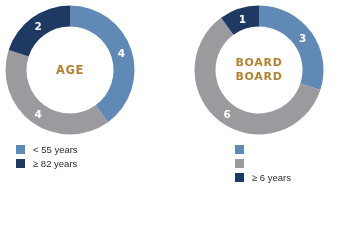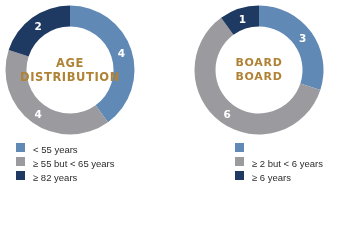--- a/index.html
+++ b/index.html
@@ -64,20 +64,21 @@
   .legend{
     position:absolute;
     left:16px;
     top:143px;
     width:160px;
   }
   #panel-tenure .legend{left:61px;}
 
   .legend-row{
     display:flex;
+    align-items:center;
     height:13px;
     margin-bottom:1px;
   }
   .swatch{
     width:9px;height:9px;
     flex:0 0 9px;
     margin-right:8px;
   }
   .legend-text{
     font-family:"Liberation Sans",sans-serif;
@@ -102,31 +103,26 @@
           L 65.99999999999999 22.5 A 43.5 43.5 0 0 0 24.629041541160824 52.55776074468977 Z" fill="#1F3A62"></path>
         </g>
       <g>
           <text x="117.3570518799383" y="49.313082303752836" class="slice-num" fill="#ffffff">4</text>
           <text x="34.25959637620646" y="109.68691769624716" class="slice-num" fill="#ffffff">4</text>
           <text x="34.259596376206446" y="22.313082303752843" class="slice-num" fill="#ffffff">2</text>
         </g>
     </svg>
     <div class="center-label">
       <div class="line">AGE</div>
-      <div class="line">DISTRIBUTION</div>
     </div>
   </div>
   <div class="legend">
       <div class="legend-row">
         <span class="swatch" style="background: rgb(96, 137, 181);"></span>
         <span class="legend-text">&lt; 55 years</span>
-      </div>
-      <div class="legend-row">
-        <span class="swatch" style="background: rgb(154, 154, 159);"></span>
-        <span class="legend-text">≥ 55 but &lt; 65 years</span>
       </div>
       <div class="legend-row">
         <span class="swatch" style="background: rgb(31, 58, 98);"></span>
         <span class="legend-text">≥ 82 years</span>
       </div>
     </div>
 </div>
 
 <div class="panel" id="panel-tenure">
   <div class="donut-wrap">
@@ -149,20 +145,19 @@
       <div class="line">BOARD</div>
       <div class="line">BOARD</div>
     </div>
   </div>
   <div class="legend">
       <div class="legend-row">
         <span class="swatch" style="background: rgb(96, 137, 181);"></span>
       </div>
       <div class="legend-row">
         <span class="swatch" style="background: rgb(154, 154, 159);"></span>
-        <span class="legend-text">≥ 2 but &lt; 6 years</span>
       </div>
       <div class="legend-row">
         <span class="swatch" style="background: rgb(31, 58, 98);"></span>
         <span class="legend-text">≥ 6 years</span>
       </div>
     </div>
 </div>
 
 </body></html>

